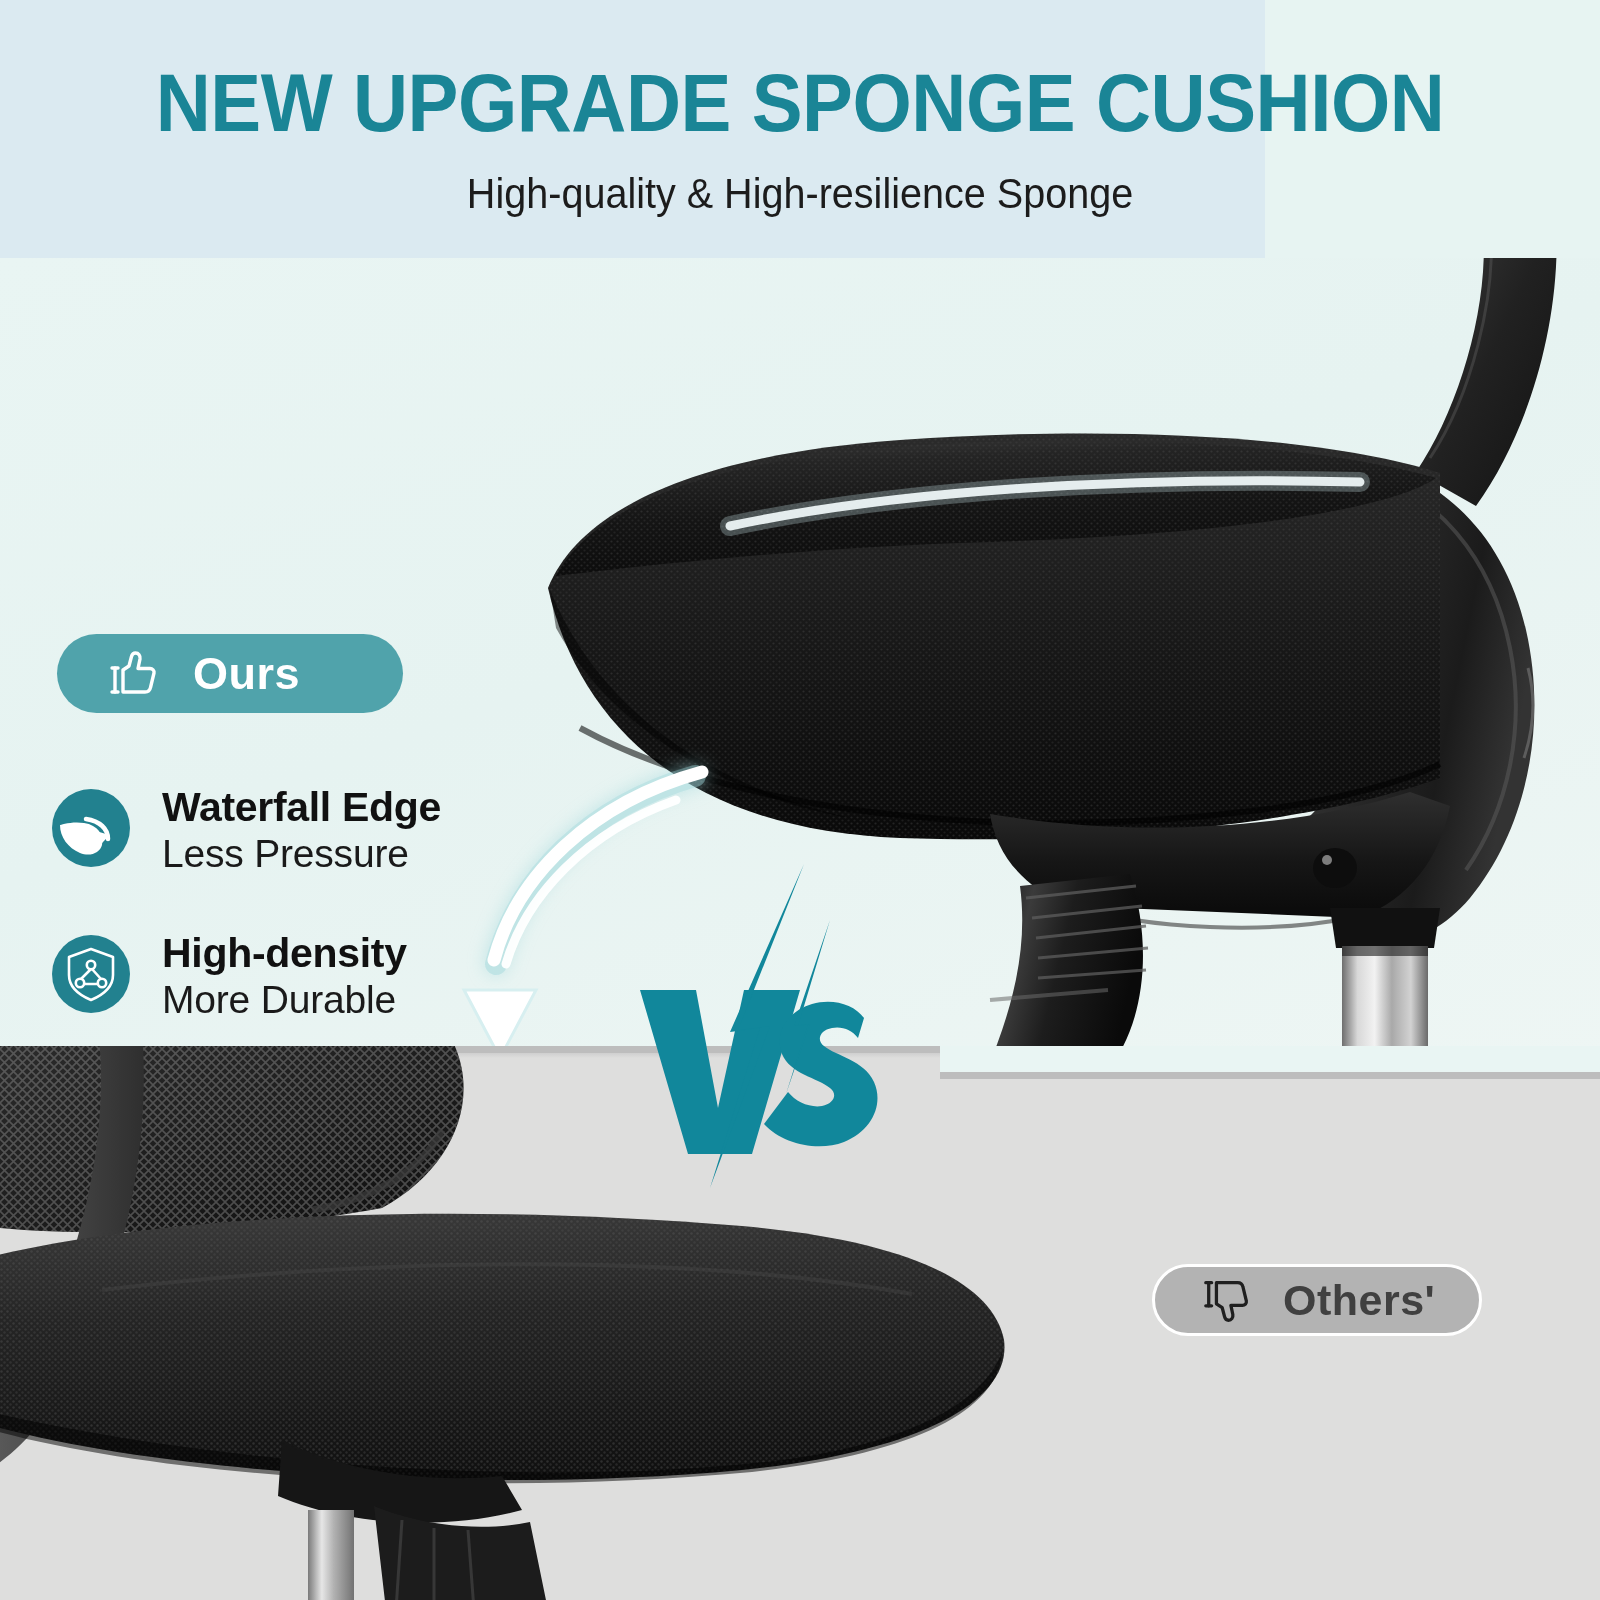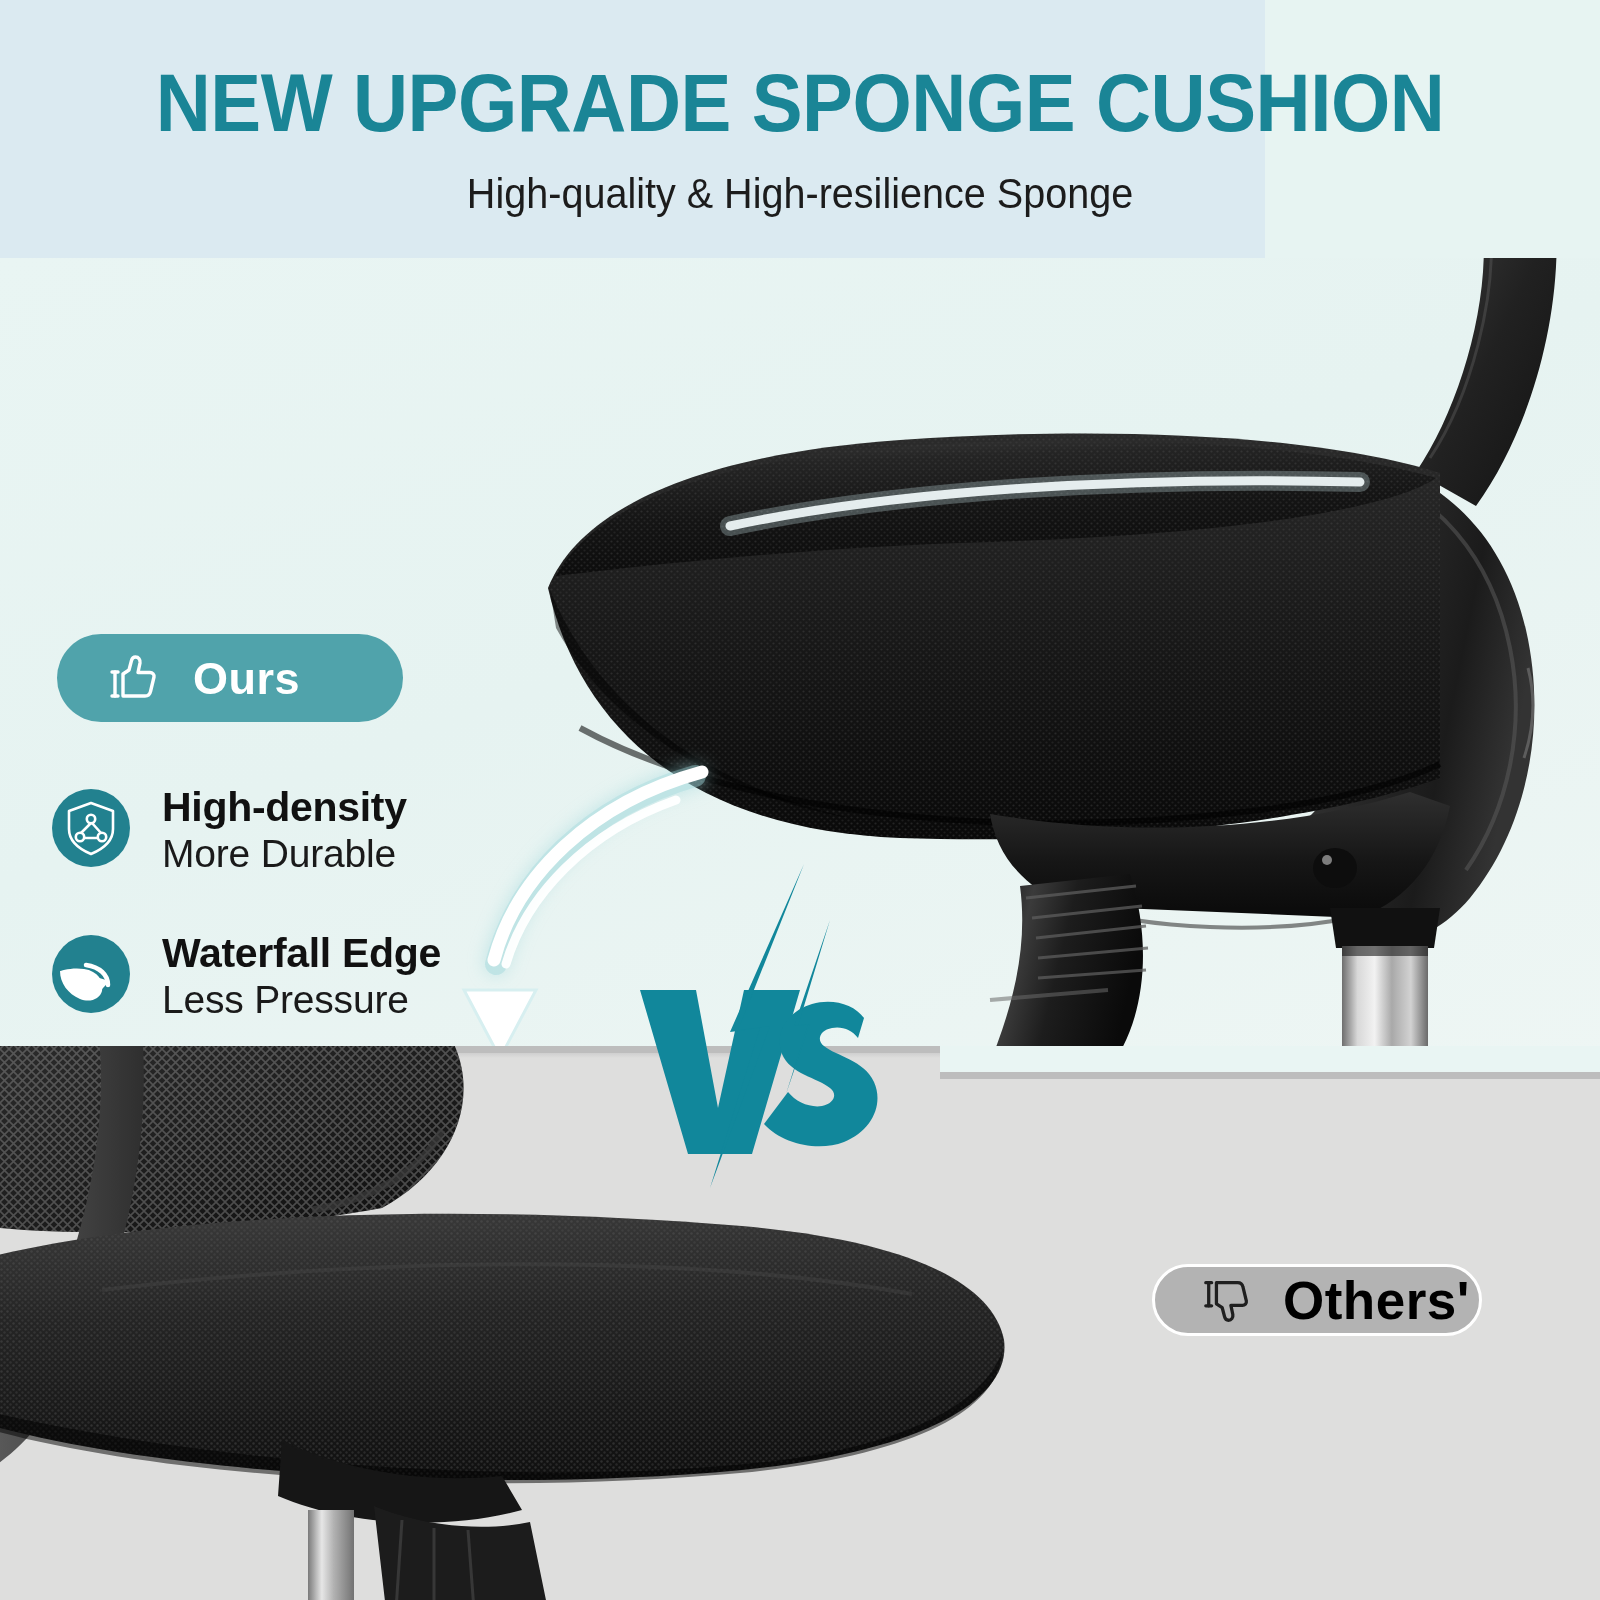--- a/index.html
+++ b/index.html
@@ -42,34 +42,34 @@
     background:linear-gradient(160deg,#e9f5f3 0%,#e6f3f1 45%,#eef6f4 100%);
     overflow:hidden;
   }
 
   
   .badge{
     position:absolute;display:flex;align-items:center;
     border-radius:999px;box-sizing:border-box;
   }
   .badge-ours{
-    left:57px;top:376px;width:346px;height:88px;
+    left:57px;top:376px;width:346px;height:79px;
     background:#50a3ab;
     padding-left:50px;gap:30px;
   }
   .badge-ours .blabel{
     color:#ffffff;font-size:45px;font-weight:bold;letter-spacing:0.5px;line-height:1;
   }
   .badge-others{
     left:1152px;top:1264px;width:330px;height:72px;
     background:#b3b3b3;border:3px solid #ffffff;
     padding-left:46px;gap:28px;
   }
   .badge-others .blabel{
-    color:#000000;font-size:53px;font-weight:bold;letter-spacing:0.5px;line-height:1;
+    color:#404040;font-size:43px;font-weight:bold;letter-spacing:0.5px;line-height:1;
   }
   .badge svg{display:block;}
 
   
   .features{position:absolute;left:52px;top:525px;width:470px;}
   .feat{position:relative;height:146px;}
   .feat .ficon{
     position:absolute;left:0;top:6px;width:78px;height:78px;
     border-radius:50%;background:#22818f;
     display:flex;align-items:center;justify-content:center;
@@ -292,45 +292,45 @@
                    L33 13 C33.5 9.5 31.5 7 28.5 7 C26.5 7 25 8.5 24.5 10.5 L22 20 L16 24 Z"></path>
         </svg>
       </span>
       <span class="blabel">Ours</span>
     </div>
 
     <div class="features">
 
       <div class="feat">
         <span class="ficon">
+          <svg width="66" height="66" viewBox="0 0 66 66">
+            <path d="M2 30 C2 30 14 26 26 28 C40 30 46 40 44 50 C42 58 32 62 22 58 C10 53 2 42 2 30 Z" fill="#ffffff"></path>
+            <path d="M28 24 C42 26 50 34 50 44" stroke="#ffffff" stroke-width="4.5" fill="none" stroke-linecap="round"></path>
+            <path d="M43 38 L50 50 L57 40 Z" fill="#ffffff" transform="translate(-6,-1) rotate(8 50 44)"></path>
+          </svg>
+        </span>
+        <span class="ftext">
+          <span class="fhead">Waterfall Edge</span>
+          <span class="fsub" style="display:block">Less Pressure</span>
+        </span>
+      </div>
+
+      <div class="feat">
+        <span class="ficon">
           <svg width="58" height="58" viewBox="0 0 58 58" fill="none" stroke="#ffffff" stroke-width="2.6" stroke-linejoin="round">
             <path d="M29 4 L51 12 L51 30 C51 42 41 50 29 55 C17 50 7 42 7 30 L7 12 Z"></path>
             <circle cx="29" cy="20" r="4.2" fill="#22818f"></circle>
             <circle cx="18" cy="38" r="4.2" fill="#22818f"></circle>
             <circle cx="40" cy="38" r="4.2" fill="#22818f"></circle>
             <path d="M29 24 L19 34 M39 34 L30 24 M22 39 L36 39"></path>
           </svg>
         </span>
         <span class="ftext">
           <span class="fhead">High-density</span>
           <span class="fsub" style="display:block">More Durable</span>
-        </span>
-      </div>
-
-      <div class="feat">
-        <span class="ficon">
-          <svg width="66" height="66" viewBox="0 0 66 66">
-            <path d="M2 30 C2 30 14 26 26 28 C40 30 46 40 44 50 C42 58 32 62 22 58 C10 53 2 42 2 30 Z" fill="#ffffff"></path>
-            <path d="M28 24 C42 26 50 34 50 44" stroke="#ffffff" stroke-width="4.5" fill="none" stroke-linecap="round"></path>
-            <path d="M43 38 L50 50 L57 40 Z" fill="#ffffff" transform="translate(-6,-1) rotate(8 50 44)"></path>
-          </svg>
-        </span>
-        <span class="ftext">
-          <span class="fhead">Waterfall Edge</span>
-          <span class="fsub" style="display:block">Less Pressure</span>
         </span>
       </div>
 
     </div>
   </div>
 
   <div class="stage-others">
     <div class="topline"></div>
     <div class="topline2"></div>
     <div class="step-right"></div>

